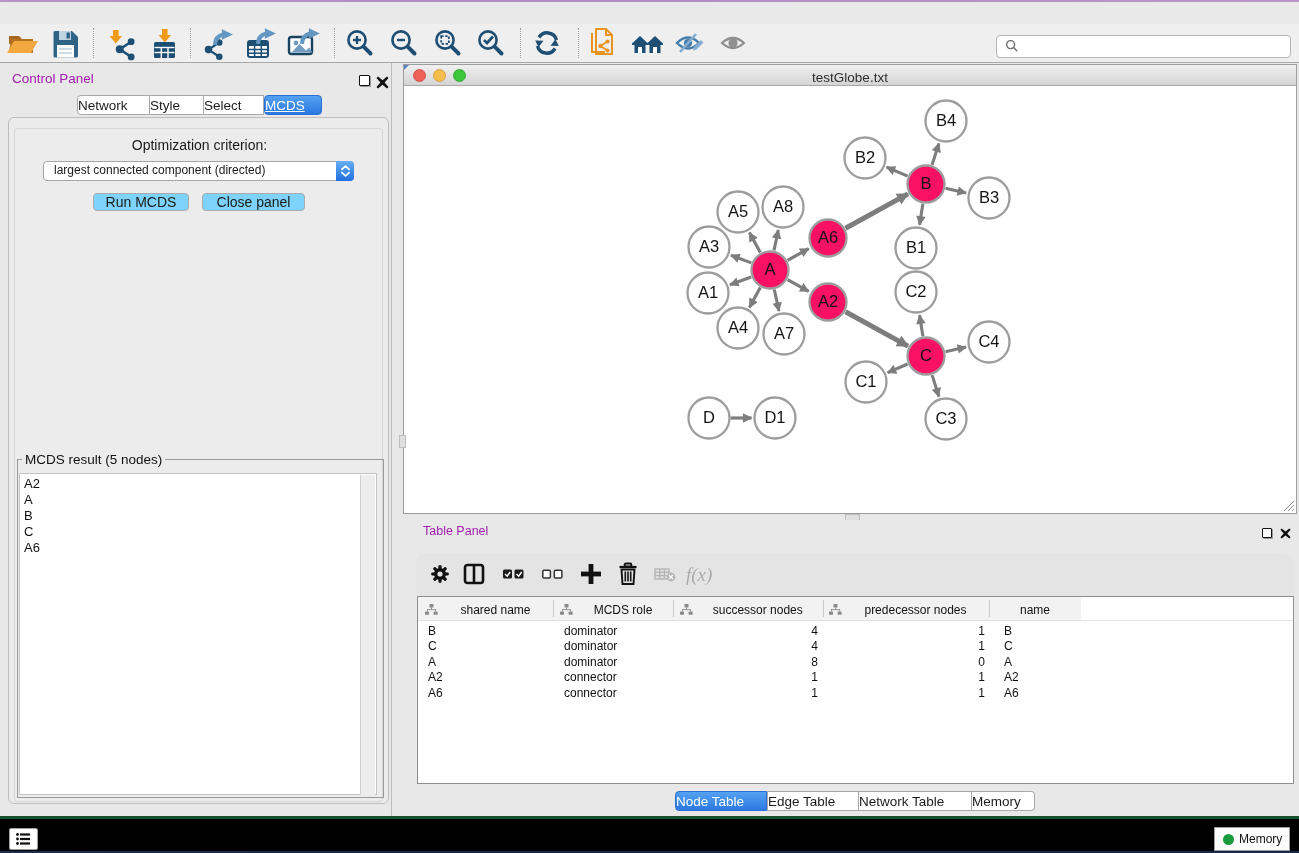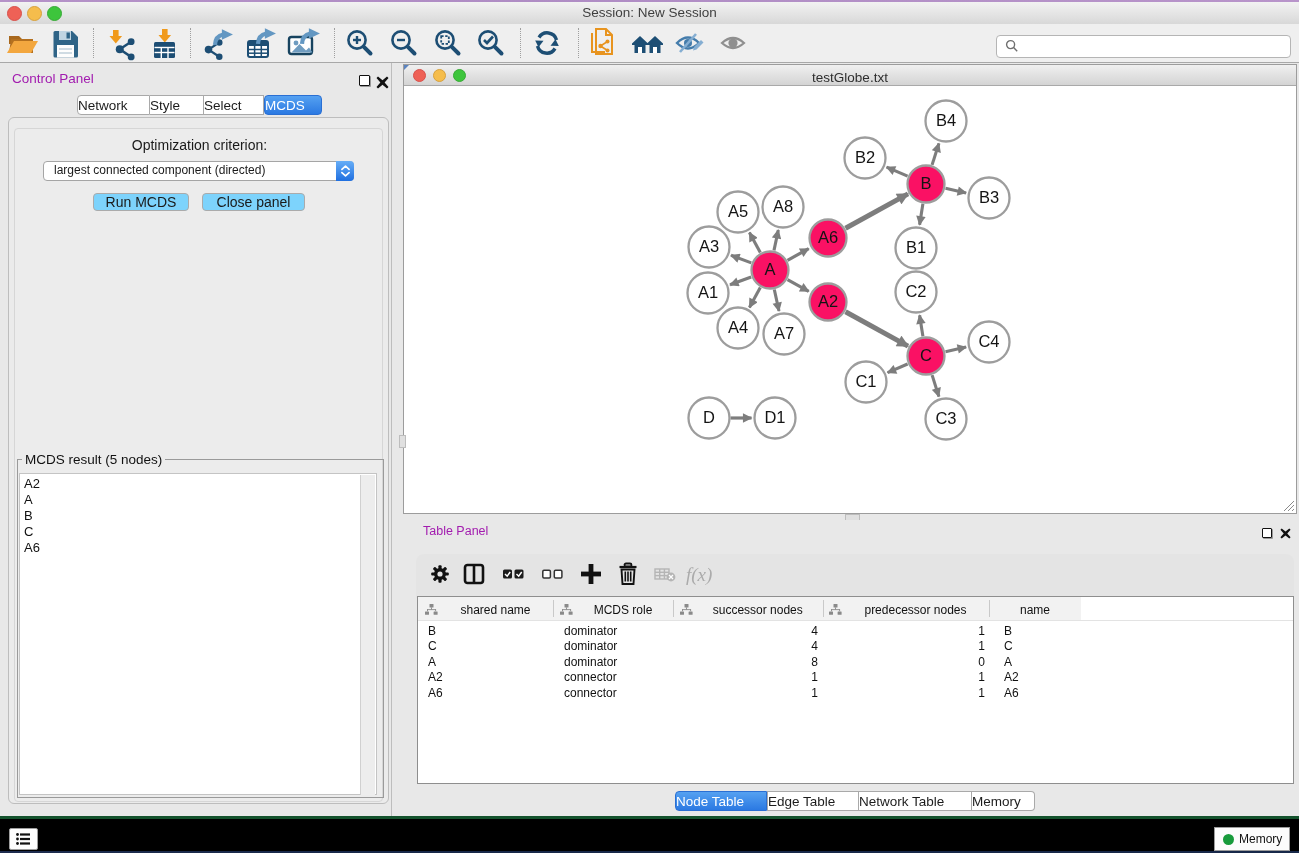--- a/index.html
+++ b/index.html
@@ -16,26 +16,20 @@
 .tabrow .tab{position:absolute;top:0;height:20px;background:#fff;border:1px solid #a9a9a9;box-sizing:border-box;text-align:left;font-size:13.5px;color:#1c1c1c;line-height:20px;}
 .btn{position:absolute;background:#7dd3fc;border:1px solid #ababab;border-radius:4px;box-sizing:border-box;text-align:center;font-size:14px;color:#1a1a1a;}
 #netwin{position:absolute;left:403px;top:62px;width:894px;height:450px;background:#fff;border:1px solid #9c9c9c;box-sizing:border-box;}
 #netwin .wtitle{position:absolute;left:0;top:0;width:100%;height:21px;background:linear-gradient(#f0f0f0,#d4d4d4);border-bottom:1px solid #a9a9a9;box-sizing:border-box;}
 #tablepanel{position:absolute;left:396px;top:518px;width:907px;height:296px;background:#e8e8e8;}
 </style></head>
 <body>
 
 <div class="abs" style="left:0;top:0;width:1299px;height:2px;background:linear-gradient(90deg,#b592c8,#af8cc4 40%,#b894ca)"></div>
 <div id="app">
-  <div id="titlebar">
-    <div class="tl" style="left:7px;top:4px;width:13px;height:13px;background:#ee6156;border:1px solid #d8504b;"></div>
-    <div class="tl" style="left:27px;top:4px;width:13px;height:13px;background:#f5bd4c;border:1px solid #d7a13d;"></div>
-    <div class="tl" style="left:47px;top:4px;width:13px;height:13px;background:#3dc53c;border:1px solid #37aa36;"></div>
-    <div class="abs" style="left:0;top:0;width:100%;text-align:center;font-size:13.5px;line-height:21px;color:#3f3f3f;">Session: New Session</div>
-  </div>
   <div id="toolbar">
     <div id="tbicons">
         <svg class="ticon" width="34" height="34" viewBox="0 0 34 34" style="left:6px;top:3px;">
           <path d="M3 9 h10 l3 3 h11 v5 h-24 z" fill="#a8681e"></path>
           <path d="M5 12 h22 v14 h-24 z" fill="#b4701f"></path>
           <path d="M1 26 L8 14 h24 L25 26 z" fill="#f3a73f"></path>
         </svg>
         <svg class="ticon" width="34" height="34" viewBox="0 0 34 34" style="left:49px;top:3px;">
           <path d="M6 4 h17 l6 6 v19 q0 1.5 -1.5 1.5 h-21.5 q-1.5 0 -1.5 -1.5 v-23.5 q0 -1.5 1.5 -1.5 z" fill="#2f6487"></path>
           <rect x="10" y="4" width="12" height="9" fill="#bfd4e2"></rect>
@@ -201,21 +195,21 @@
     <svg width="13" height="13" viewBox="0 0 13 13" style="position:absolute;left:376px;top:14px;">
       <path d="M2 0.5 L6.5 4.2 L11 0.5 L12.5 2 L8.6 6.5 L12.5 11 L11 12.5 L6.5 8.8 L2 12.5 L0.5 11 L4.4 6.5 L0.5 2 Z" fill="#111"></path>
     </svg>
 
     <div class="abs" style="left:8px;top:55px;width:381px;height:687px;background:#ebebeb;border:1px solid #bdbdbd;border-radius:6px;box-sizing:border-box;"></div>
 
     <div class="tabrow">
       <div class="tab" style="left:77px;top:33px;width:73px;border-radius:4px 0 0 4px;">Network</div>
       <div class="tab" style="left:150px;top:33px;width:54px;border-left:none;">Style</div>
       <div class="tab" style="left:204px;top:33px;width:60px;border-left:none;">Select</div>
-      <div class="tab" style="left:264px;top:33px;width:58px;border:1px solid #2a6fd3;border-radius:4px;background:linear-gradient(#55a1f1,#2b79e2);color:#fff;">MCDS</div>
+      <div class="tab" style="left:264px;top:33px;width:58px;border:1px solid #2a6fd3;border-radius:4px;background:linear-gradient(#55a1f1,#2b79e2);color:#fff;text-decoration:underline;">MCDS</div>
     </div>
 
     <div class="abs" style="left:14px;top:66px;width:369px;height:674px;background:#ececec;border:1px solid #d6d6d6;border-radius:4px;box-sizing:border-box;"></div>
     <div class="abs" style="left:0;top:75px;width:399px;text-align:center;font-size:14px;color:#1a1a1a;">Optimization criterion:</div>
 
     <div class="abs" style="left:43px;top:99px;width:311px;height:20px;background:#fff;border:1px solid #a5a5a5;border-radius:4px;box-sizing:border-box;">
       <div class="abs" style="left:10px;top:1px;font-size:12px;color:#1a1a1a;">largest connected component (directed)</div>
       <div class="abs" style="right:-1px;top:-1px;width:18px;height:20px;background:linear-gradient(#67aef7,#1f6fe0);border-radius:0 4px 4px 0;">
         <svg width="9" height="12" viewBox="0 0 10 12" style="position:absolute;left:4.5px;top:4px;">
           <path d="M1 4.2 L5 0.5 L9 4.2" fill="none" stroke="#fff" stroke-width="1.8" stroke-linecap="round" stroke-linejoin="round"></path>

